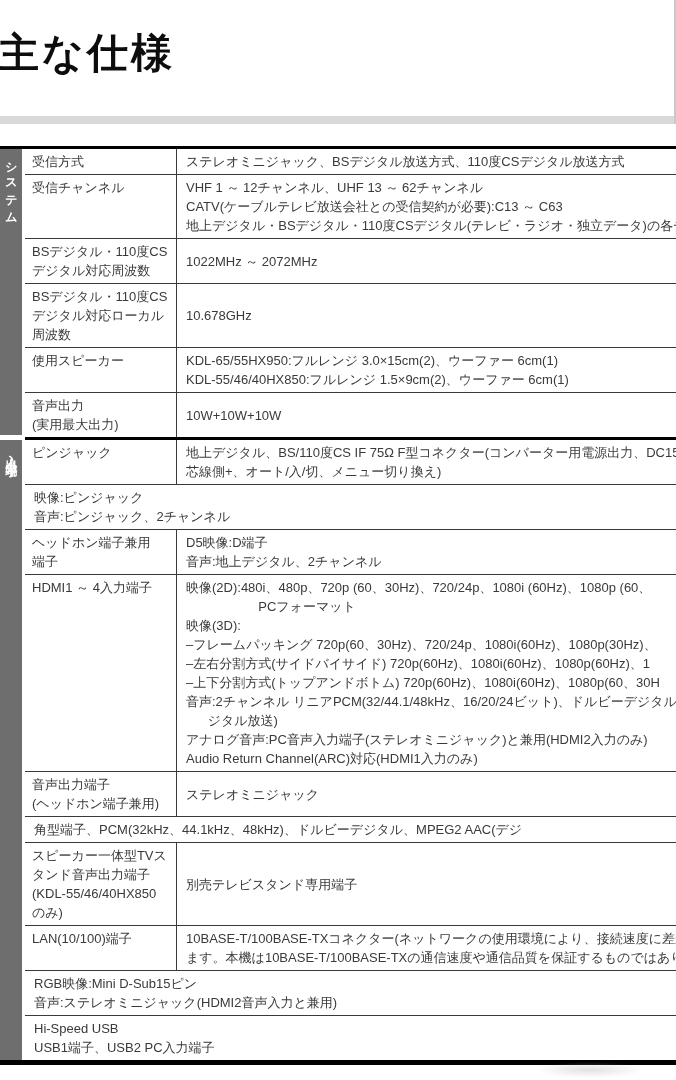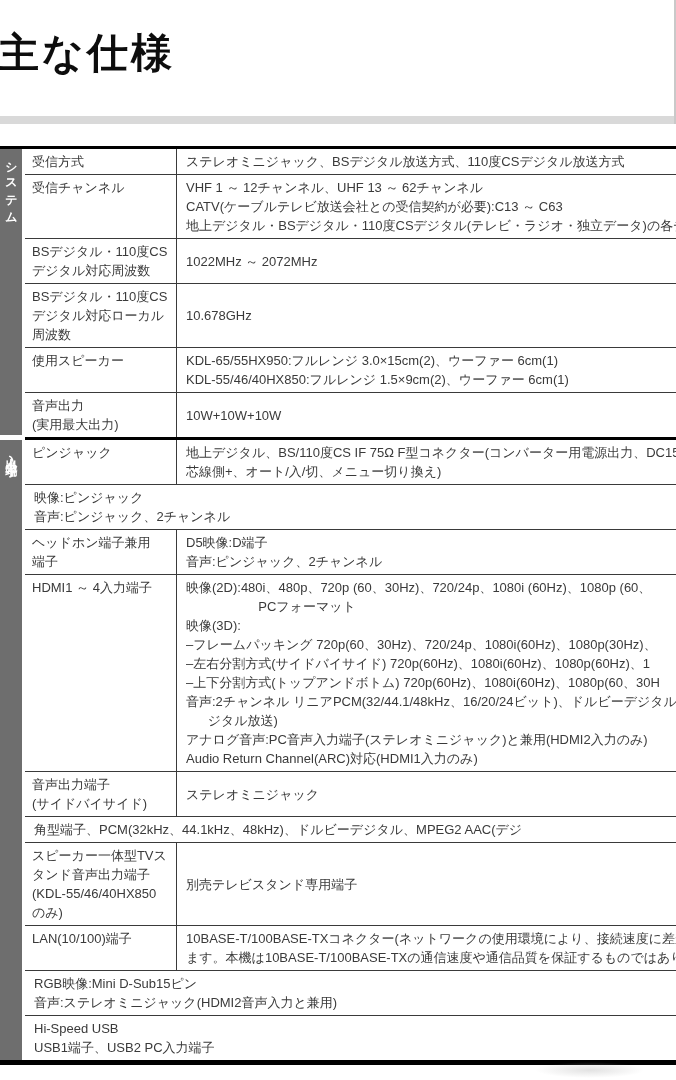--- a/index.html
+++ b/index.html
@@ -140,41 +140,41 @@
         <div class="cell-value">
             <span class="value-text">映像:ピンジャック
 音声:ピンジャック、2チャンネル</span>
           </div>
       </div>
       <div class="row">
         <div class="cell-label">ヘッドホン端子兼用
 端子</div>
         <div class="cell-value">
             <span class="value-text">D5映像:D端子
-音声:ピンジャック、2チャンネル</span>
+音声:地上デジタル、2チャンネル</span>
           </div>
       </div>
       <div class="row">
         <div class="cell-label">HDMI1 ～ 4入力端子</div>
         <div class="cell-value">
             <span class="value-text">映像(2D):480i、480p、720p (60、30Hz)、720/24p、1080i (60Hz)、1080p (60、
                     PCフォーマット
 映像(3D):
 –フレームパッキング 720p(60、30Hz)、720/24p、1080i(60Hz)、1080p(30Hz)、
 –左右分割方式(サイドバイサイド) 720p(60Hz)、1080i(60Hz)、1080p(60Hz)、1
 –上下分割方式(トップアンドボトム) 720p(60Hz)、1080i(60Hz)、1080p(60、30H
 音声:2チャンネル リニアPCM(32/44.1/48kHz、16/20/24ビット)、ドルビーデジタル
       ジタル放送)
 アナログ音声:PC音声入力端子(ステレオミニジャック)と兼用(HDMI2入力のみ)
 Audio Return Channel(ARC)対応(HDMI1入力のみ)</span>
           </div>
       </div>
       <div class="row">
         <div class="cell-label">音声出力端子
-(サイドバイサイド)</div>
+(ヘッドホン端子兼用)</div>
         <div class="cell-value">
             <span class="value-text">ステレオミニジャック</span>
           </div>
       </div>
       <div class="row">
         <div class="cell-value">
             <span class="value-text">角型端子、PCM(32kHz、44.1kHz、48kHz)、ドルビーデジタル、MPEG2 AAC(デジ</span>
           </div>
       </div>
       <div class="row">

